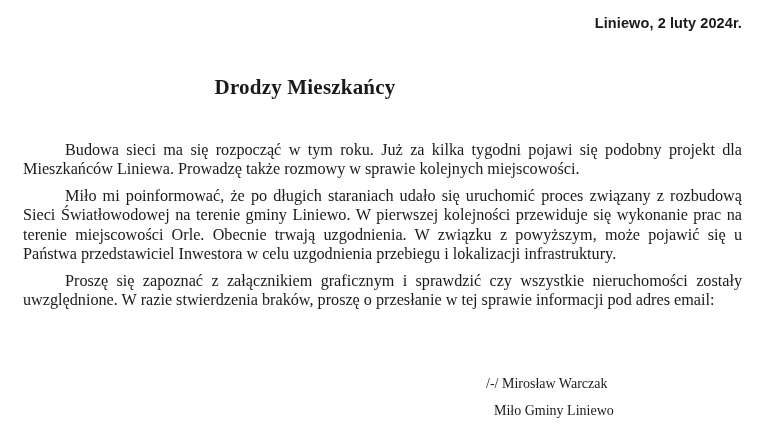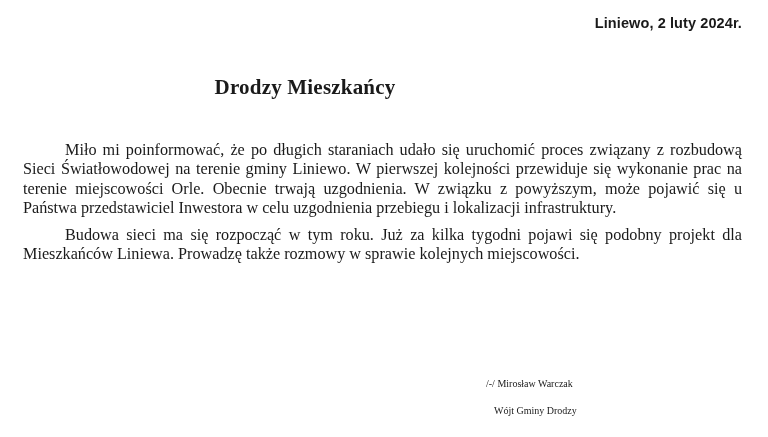--- a/index.html
+++ b/index.html
@@ -61,38 +61,39 @@
     .email-line {
       text-indent: 0;
       display: block;
     }
     .signature {
       position: absolute;
       top: 370px;
       left: 480px;
       width: 175px;
       font-family: "Liberation Serif", serif;
-      font-size: 10px;
+      font-size: 14px;
       line-height: 27px;
     }
     .sig-name { display: block; padding-left: 6px; }
     .sig-role { display: block; padding-left: 14px; }
   </style>
 </head>
 <body>
 
 <div class="page">
   <div class="date">Liniewo, 2 luty 2024r.</div>
 
   <div class="title">Drodzy Mieszkańcy</div>
 
   <div class="body">
+    <p>Budowa sieci ma się rozpocząć w tym roku. Już za kilka tygodni pojawi się podobny projekt dla Mieszkańców Liniewa. Prowadzę także rozmowy w sprawie kolejnych miejscowości.</p>
     <p>Miło mi poinformować, że po długich staraniach udało się uruchomić proces związany z rozbudową Sieci Światłowodowej na terenie gminy Liniewo. W pierwszej kolejności przewiduje się wykonanie prac na terenie miejscowości Orle. Obecnie trwają uzgodnienia. W związku z powyższym, może pojawić się u Państwa przedstawiciel Inwestora w celu uzgodnienia przebiegu i lokalizacji infrastruktury.</p>
-    <p>Budowa sieci ma się rozpocząć w tym roku. Już za kilka tygodni pojawi się podobny projekt dla Mieszkańców Liniewa. Prowadzę także rozmowy w sprawie kolejnych miejscowości.</p>
     <p>
+      <span>Proszę się zapoznać z załącznikiem graficznym i sprawdzić czy wszystkie nieruchomości zostały uwzględnione. W razie stwierdzenia braków, proszę o przesłanie w tej sprawie informacji pod adres email:</span>
     </p>
   </div>
 
   <div class="signature">
     <span class="sig-name">/-/ Mirosław Warczak</span>
-    <span class="sig-role">Wójt Gminy Drodzy</span>
+    <span class="sig-role">Miło Gminy Liniewo</span>
   </div>
 </div>
 
 </body></html>

